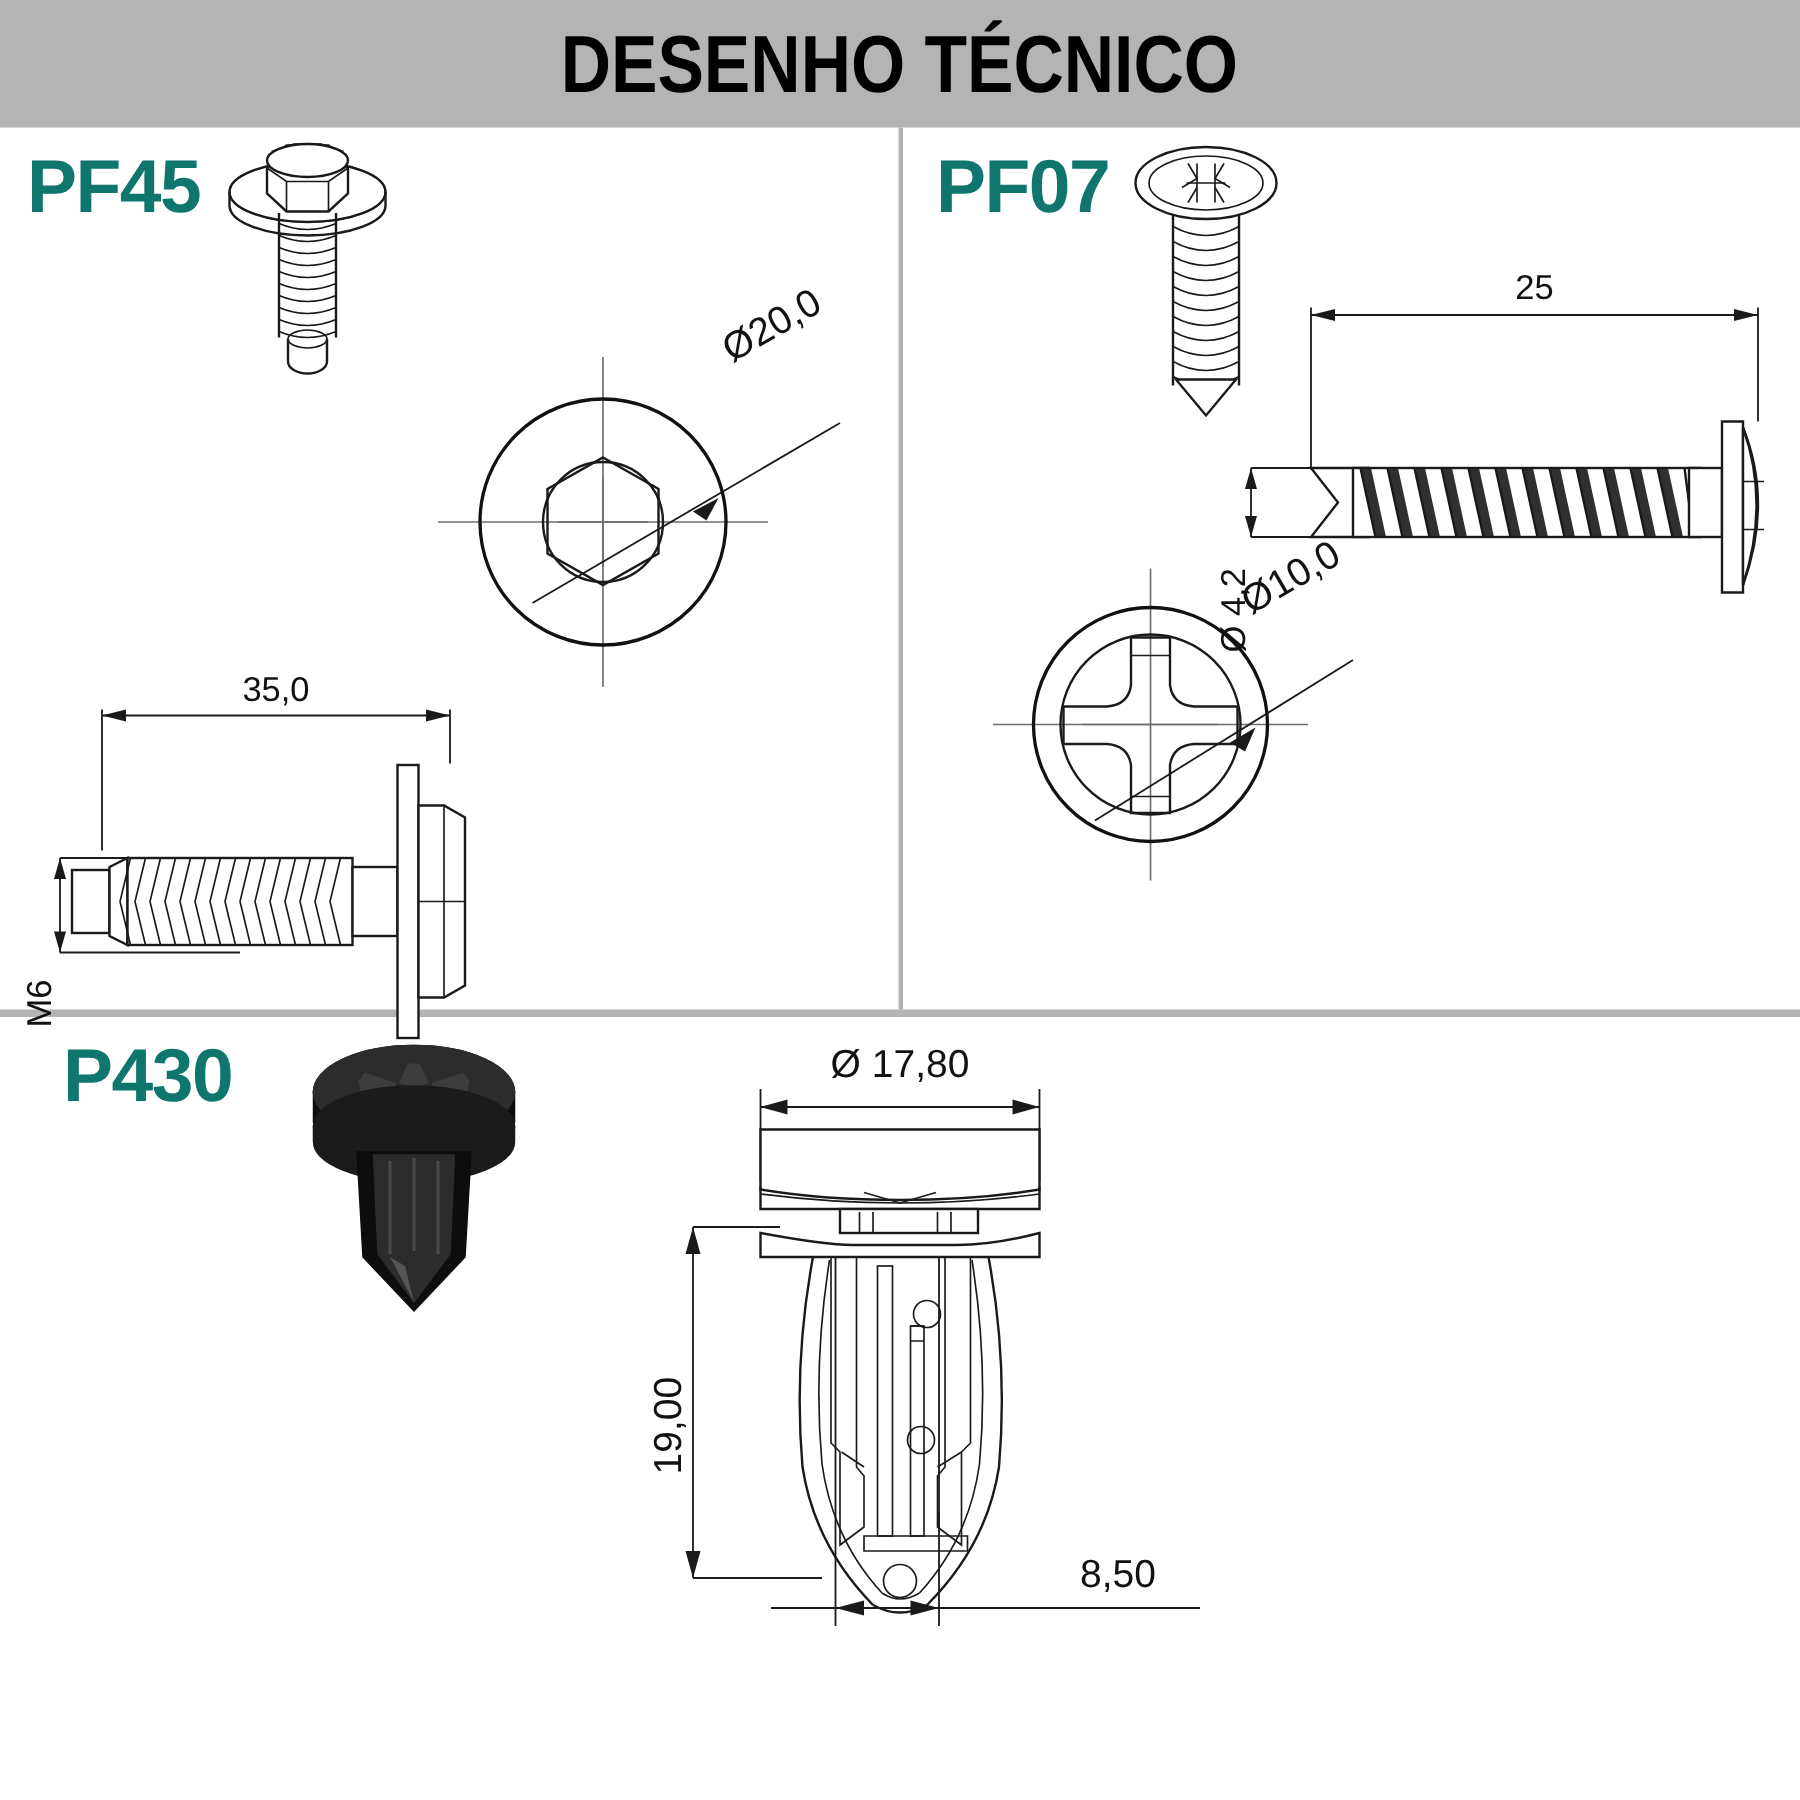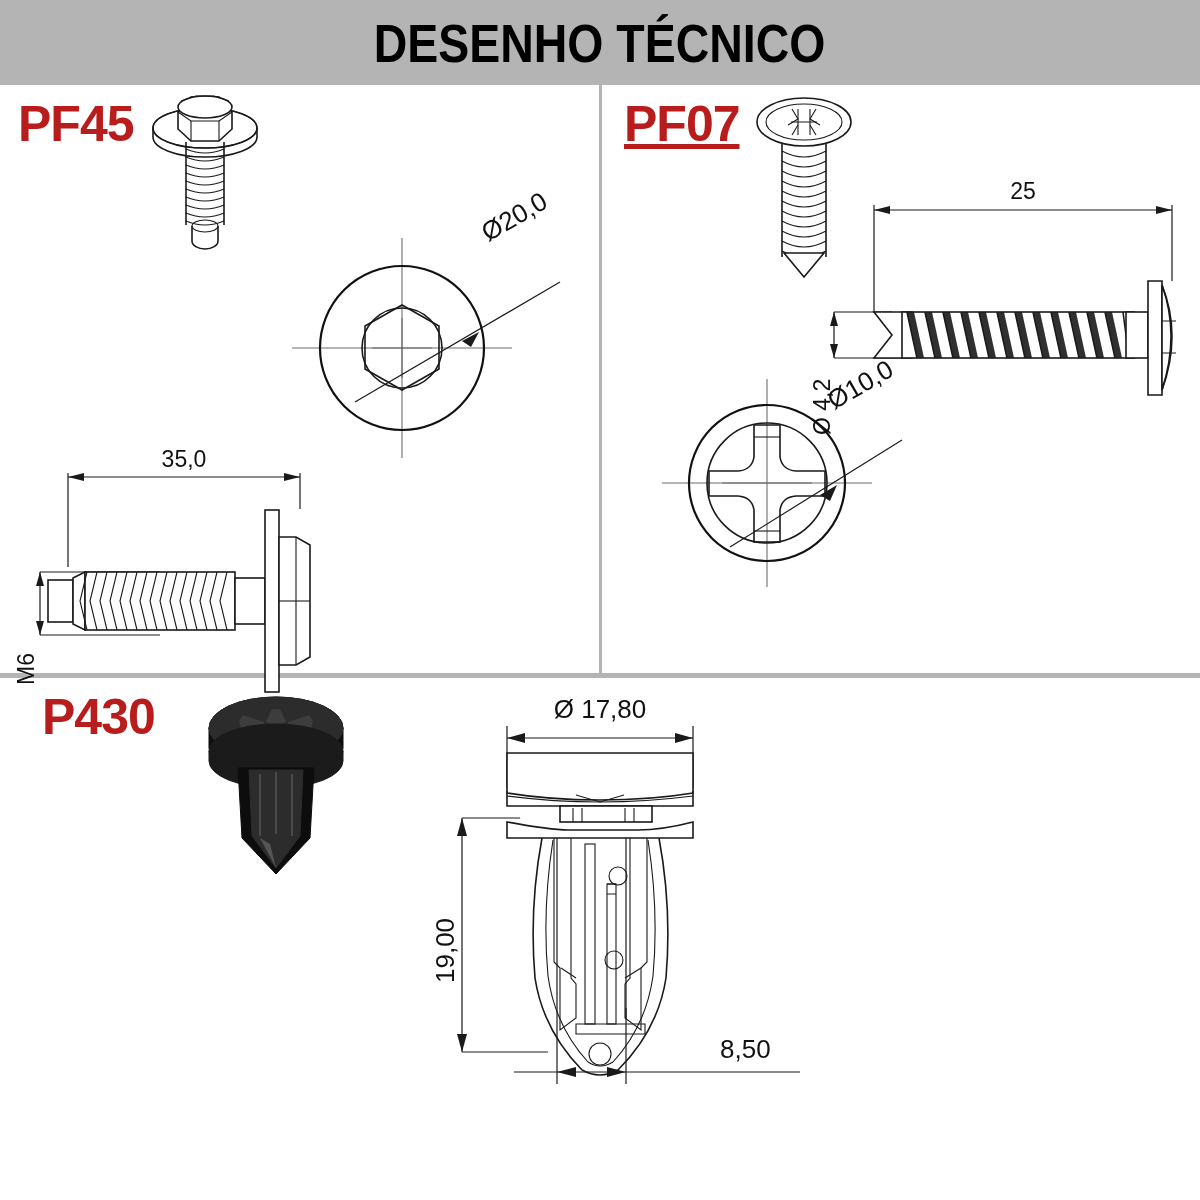--- a/index.html
+++ b/index.html
@@ -17,21 +17,21 @@
   .div-h{position:absolute;left:0;top:673px;width:1200px;height:5px;background:#b4b4b4;}
   .div-v{position:absolute;left:599px;top:85px;width:3px;height:588px;background:#b4b4b4;}
 
   
   .panel{position:absolute;}
   #panel-pf45{left:0;top:85px;width:599px;height:588px;}
   #panel-pf07{left:602px;top:85px;width:598px;height:588px;}
   #panel-p430{left:0;top:678px;width:1200px;height:522px;margin-left:20px;}
 
   .part-label{position:absolute;font-family:"Liberation Sans",sans-serif;font-weight:bold;
-              font-size:50px;color:#b91c1c;line-height:1;letter-spacing:-1px;}
+              font-size:50px;color:#0f766e;line-height:1;letter-spacing:-1px;}
 
   svg{position:absolute;left:0;top:0;overflow:visible;}
   .ln{fill:none;stroke:#1a1a1a;stroke-width:1.6;}
   .ln-thin{fill:none;stroke:#1a1a1a;stroke-width:1.1;}
   .ln-thick{fill:none;stroke:#111;stroke-width:2.2;}
   .center{fill:none;stroke:#6d6d6d;stroke-width:1.1;}
   .dim{fill:none;stroke:#1a1a1a;stroke-width:1.2;}
   .fillw{fill:#ffffff;stroke:#1a1a1a;stroke-width:1.6;}
   .fillk{fill:#1a1a1a;stroke:none;}
   .blk{fill:#1b1b1b;stroke:#1b1b1b;stroke-width:1;}
@@ -150,21 +150,21 @@
         <rect class="fillw" x="265" y="425" width="14" height="182"></rect>
 
         <path class="fillw" d="M279 452 L296 452 L310 460 L310 572 L296 580 L279 580 Z"></path>
         <line class="ln-thin" x1="279" y1="516" x2="310" y2="516"></line>
         <path class="ln-thin" d="M296 452 L296 580"></path>
       </g>
     </svg>
   </div>
 
   <div class="panel" id="panel-pf07">
-    <div class="part-label" style="left:22px;top:14px;text-decoration:underline;">PF07</div>
+    <div class="part-label" style="left:22px;top:14px;">PF07</div>
 
     <svg width="598" height="588" viewBox="0 0 598 588">
 
       <g>
         <ellipse class="fillw" cx="202" cy="37" rx="47" ry="24"></ellipse>
         <ellipse class="ln-thin" cx="202" cy="37" rx="38" ry="18" fill="#fff"></ellipse>
 
         <path class="ln-thin" d="M190 24 L196 34 L186 40 M214 24 L208 34 L218 40
                                  M190 50 L196 40 M214 50 L208 40"></path>
         <path class="ln-thin" d="M196 24 L196 50 M208 24 L208 50 M189 37 L215 37"></path>

